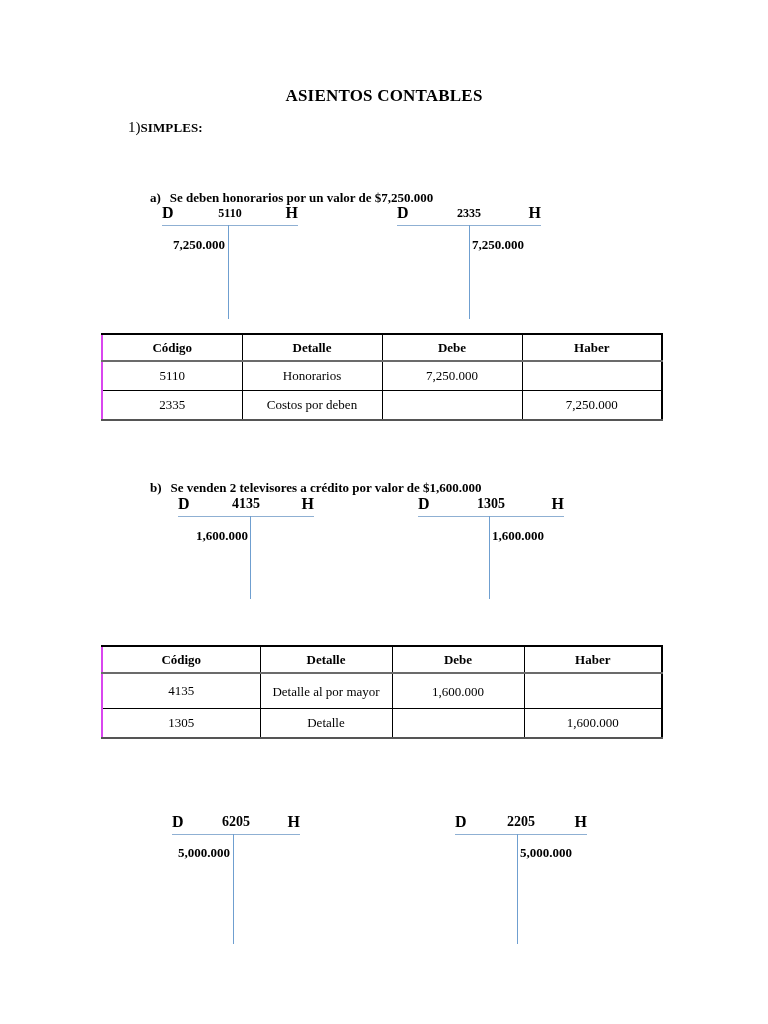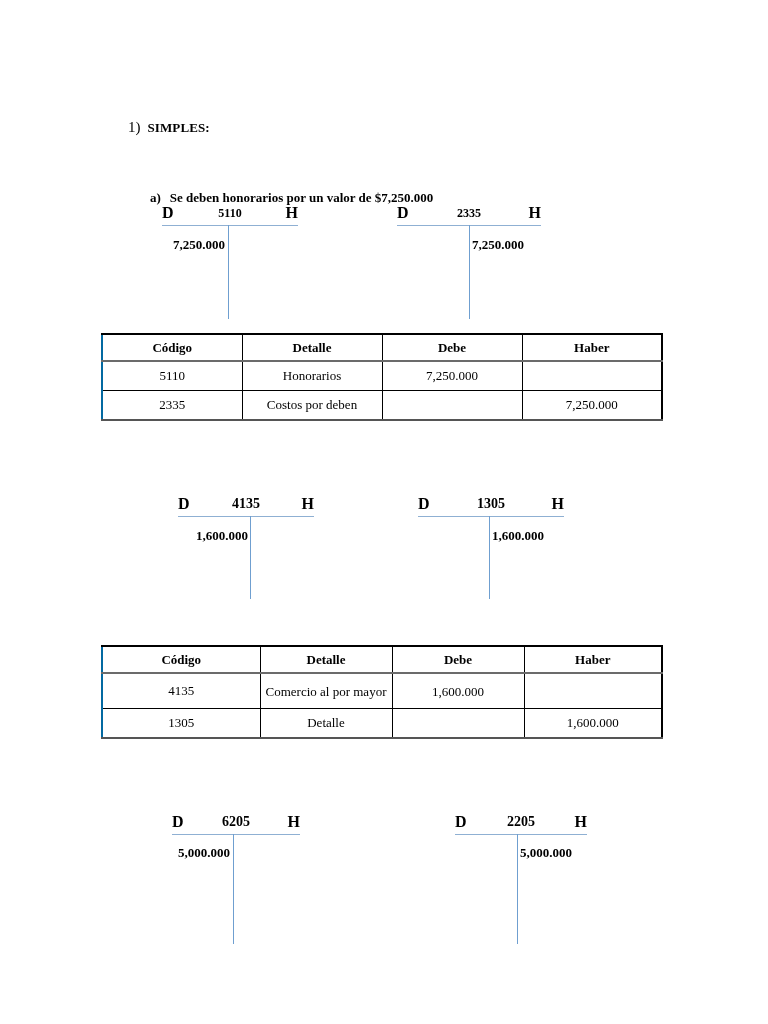--- a/index.html
+++ b/index.html
@@ -47,21 +47,20 @@
   .section-heading .num {
     font-size: 15px;
     font-weight: normal;
   }
   .section-heading .label {
     font-size: 13px;
     font-weight: bold;
     font-variant: small-caps;
     text-transform: uppercase;
     letter-spacing: 0.1px;
-    margin-left: 7px;
     text-align: right;
   }
 
   
   .item-line {
     position: absolute;
     font-size: 13px;
     font-weight: bold;
     white-space: nowrap;
     margin-top: 25px;
@@ -150,35 +149,36 @@
     height: 25px;
     border-bottom: 2px solid #6b6b6b;
   }
   .ledger-table td {
     font-weight: normal;
     height: 28px;
   }
   .ledger-table tr.tall td {
     height: 34px;
   }
-  .ledger-table .outer-left { border-left: 2px solid #0369a1; }
+  .ledger-table .outer-left { border-left: 2px solid #d946ef; }
   .ledger-table .outer-right { border-right: 2px solid #000000; font-family: Liberation Serif, serif; }
   .ledger-table tr.last-row td { border-bottom: 2px solid #555555; }
   .ledger-table tr.head-row th.outer-top { border-top: 2px solid #000000; }
 
   .cell-wrap {
     display: block;
     line-height: 15px;
   }
 </style>
 </head>
 <body>
 
 <div class="page">
 
+  <div class="doc-title">ASIENTOS CONTABLES</div>
 
   <div class="section-heading">
     <span class="num">1)</span><span class="label">SIMPLES:</span>
   </div>
 
   <div class="item-line item-serif" style="left:150px; top:165px;">
     <span class="marker">a)</span><span>Se deben honorarios por un valor de $7,250.000</span>
   </div>
 
   <div class="taccount" style="left:162px; top:203px; width:136px;">
@@ -227,20 +227,23 @@
       </tr>
       <tr class="last-row">
         <td class="outer-left">2335</td>
         <td>Costos por deben</td>
         <td></td>
         <td class="outer-right">7,250.000</td>
       </tr>
     </tbody>
   </table>
 
+  <div class="item-line item-serif" style="left:150px; top:455px;">
+    <span class="marker">b)</span><span>Se venden 2 televisores a crédito por valor de $1,600.000</span>
+  </div>
 
   <div class="taccount big-code" style="left:178px; top:494px; width:136px;">
     <div class="head">
       <span class="d">D</span>
       <span class="code">4135</span>
       <span class="h">H</span>
     </div>
     <div class="hbar" style="top:22px; width:136px;"></div>
     <div class="stem" style="left:72px; top:22px; height:83px;"></div>
     <div class="amount debit" style="left:0px; top:34px; width:70px;">1,600.000</div>
@@ -269,21 +272,21 @@
         <th class="outer-left outer-top">Código</th>
         <th class="outer-top">Detalle</th>
         <th class="outer-top">Debe</th>
         <th class="outer-right outer-top">Haber</th>
       </tr>
     </thead>
     <tbody>
       <tr class="tall">
         <td class="outer-left">4135</td>
         <td>
-            <span class="cell-wrap">Comercio al por mayor</span>
+            <span class="cell-wrap">Detalle al por mayor</span>
           </td>
         <td>
             <span class="cell-wrap" style="vertical-align:top;">1,600.000</span>
           </td>
         <td class="outer-right"></td>
       </tr>
       <tr class="last-row">
         <td class="outer-left">1305</td>
         <td>Detalle</td>
         <td></td>

